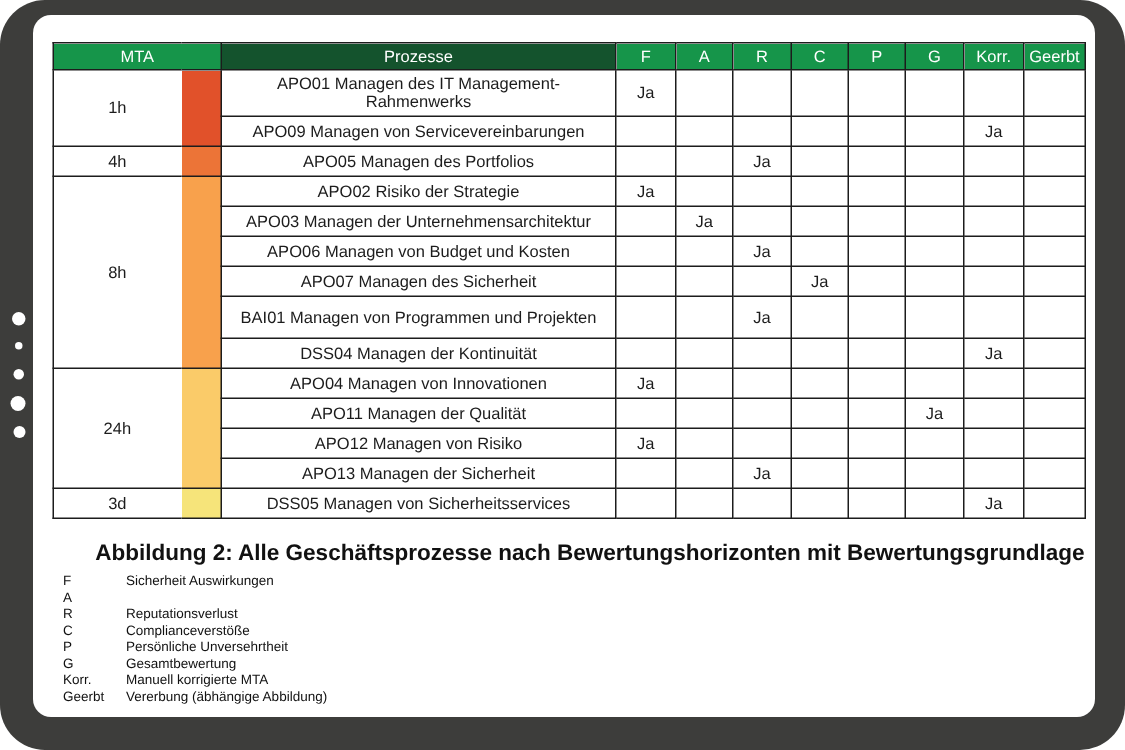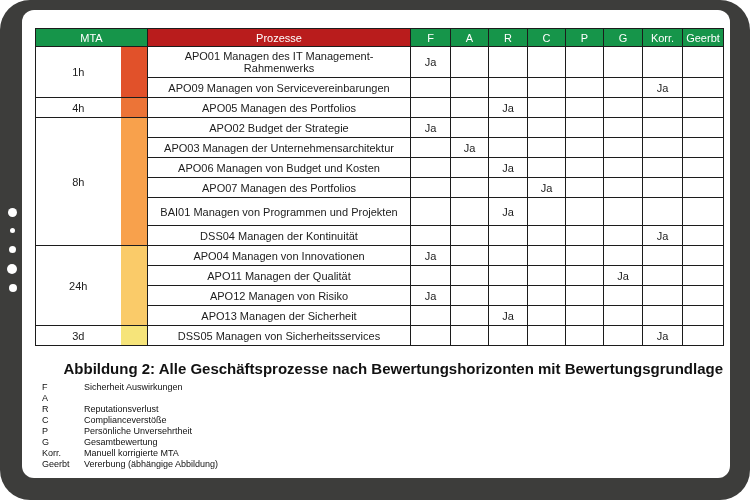--- a/index.html
+++ b/index.html
@@ -73,21 +73,21 @@
           <col style="width:39px">
         <col style="width:38px">
           <col style="width:38px">
           <col style="width:39px">
         <col style="width:40px">
           <col style="width:41px">
       </colgroup>
       <thead>
         <tr id="header-row">
             <th colspan="2" style="background: rgb(22, 149, 74); color: rgb(255, 255, 255);">MTA</th>
-            <th style="background: #b91c1c; color: rgb(255, 255, 255);">Prozesse</th>
+            <th style="background: #14532d; color: rgb(255, 255, 255);">Prozesse</th>
             <th style="background: rgb(22, 149, 74); color: rgb(255, 255, 255);">F</th>
             <th style="background: rgb(22, 149, 74); color: rgb(255, 255, 255);">A</th>
             <th style="background: rgb(22, 149, 74); color: rgb(255, 255, 255);">R</th>
             <th style="background: rgb(22, 149, 74); color: rgb(255, 255, 255);">C</th>
             <th style="background: rgb(22, 149, 74); color: rgb(255, 255, 255);">P</th>
             <th style="background: rgb(22, 149, 74); color: rgb(255, 255, 255);">G</th>
             <th style="background: rgb(22, 149, 74); color: rgb(255, 255, 255);">Korr.</th>
             <th style="background: rgb(22, 149, 74); color: rgb(255, 255, 255);">Geerbt</th>
           </tr>
       </thead>
@@ -125,21 +125,21 @@
             <td class="val-cell">Ja</td>
             <td class="val-cell"></td>
             <td class="val-cell"></td>
             <td class="val-cell"></td>
             <td class="val-cell"></td>
             <td class="val-cell"></td>
           </tr>
           <tr>
             <td rowspan="6" class="mta-cell">8h</td>
             <td rowspan="6" class="strip-cell" style="background: rgb(248, 161, 76);"></td>
-            <td class="proc-cell">APO02 Budget der Strategie</td>
+            <td class="proc-cell">APO02 Risiko der Strategie</td>
             <td class="val-cell">Ja</td>
             <td class="val-cell"></td>
             <td class="val-cell"></td>
             <td class="val-cell"></td>
             <td class="val-cell"></td>
             <td class="val-cell"></td>
             <td class="val-cell"></td>
             <td class="val-cell"></td>
           </tr>
           <tr>
@@ -158,21 +158,21 @@
             <td class="val-cell"></td>
             <td class="val-cell"></td>
             <td class="val-cell">Ja</td>
             <td class="val-cell"></td>
             <td class="val-cell"></td>
             <td class="val-cell"></td>
             <td class="val-cell"></td>
             <td class="val-cell"></td>
           </tr>
           <tr>
-            <td class="proc-cell">APO07 Managen des Portfolios</td>
+            <td class="proc-cell">APO07 Managen des Sicherheit</td>
             <td class="val-cell"></td>
             <td class="val-cell"></td>
             <td class="val-cell"></td>
             <td class="val-cell">Ja</td>
             <td class="val-cell"></td>
             <td class="val-cell"></td>
             <td class="val-cell"></td>
             <td class="val-cell"></td>
           </tr>
           <tr class="tall2">

